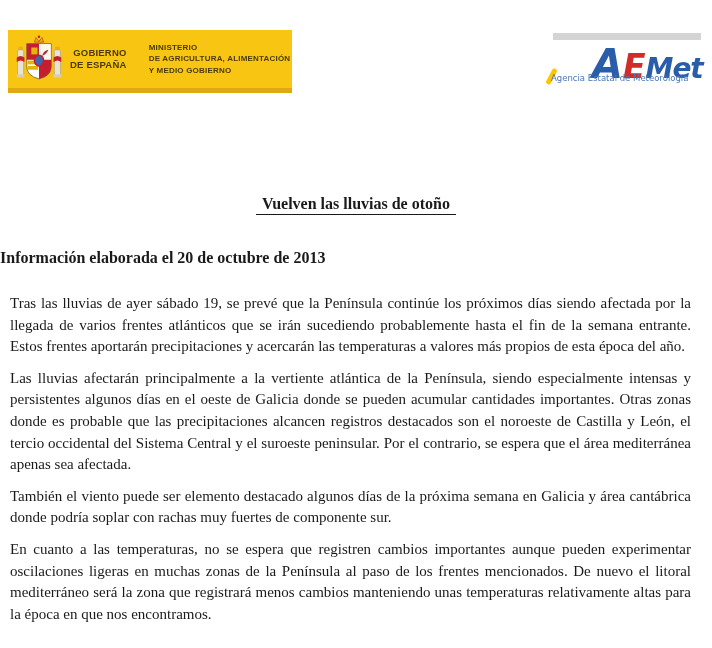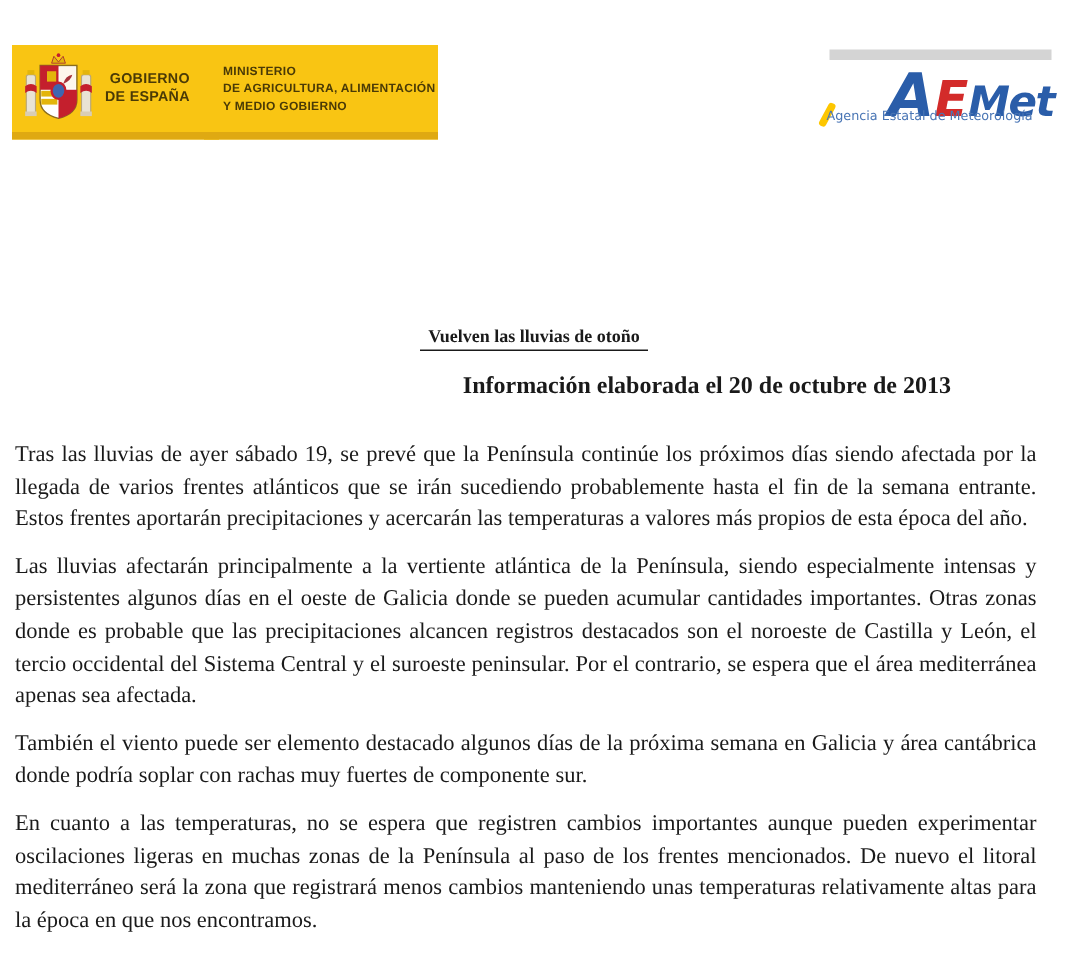--- a/index.html
+++ b/index.html
@@ -58,30 +58,30 @@
   .aemet-tagline {
     position:absolute; left:551px; top:73px;
     font-family:"DejaVu Sans", sans-serif;
     font-size:8.5px; color:var(--aemet-tagblue, #4a76b5);
     white-space:nowrap;
   }
 
   
   .doc-title {
     position:absolute; top:195px; left:0; width:712px;
-    text-align:center; font-weight:bold; font-size:12px;margin-top:22px;
+    text-align:center; font-weight:bold; font-size:16px;
   }
   .doc-title span {
     display:inline-block;
     border-bottom:1.6px solid #1a1a1a;
     padding:0 6px 1px 6px;
   }
   .doc-subtitle {
     position:absolute; top:249px; left:0; width:634px;
-    text-align:right; font-weight:bold; font-size:16px;
+    text-align:left; font-weight:bold; font-size:16px;
   }
   .doc-body {
     position:absolute; top:293px; left:10px; width:693px;
     font-size:15px; line-height:21.6px;
     text-align:justify;
   }
   .doc-body p { margin:0 12px 10px 0; }
 </style>
 </head>
 <body>

